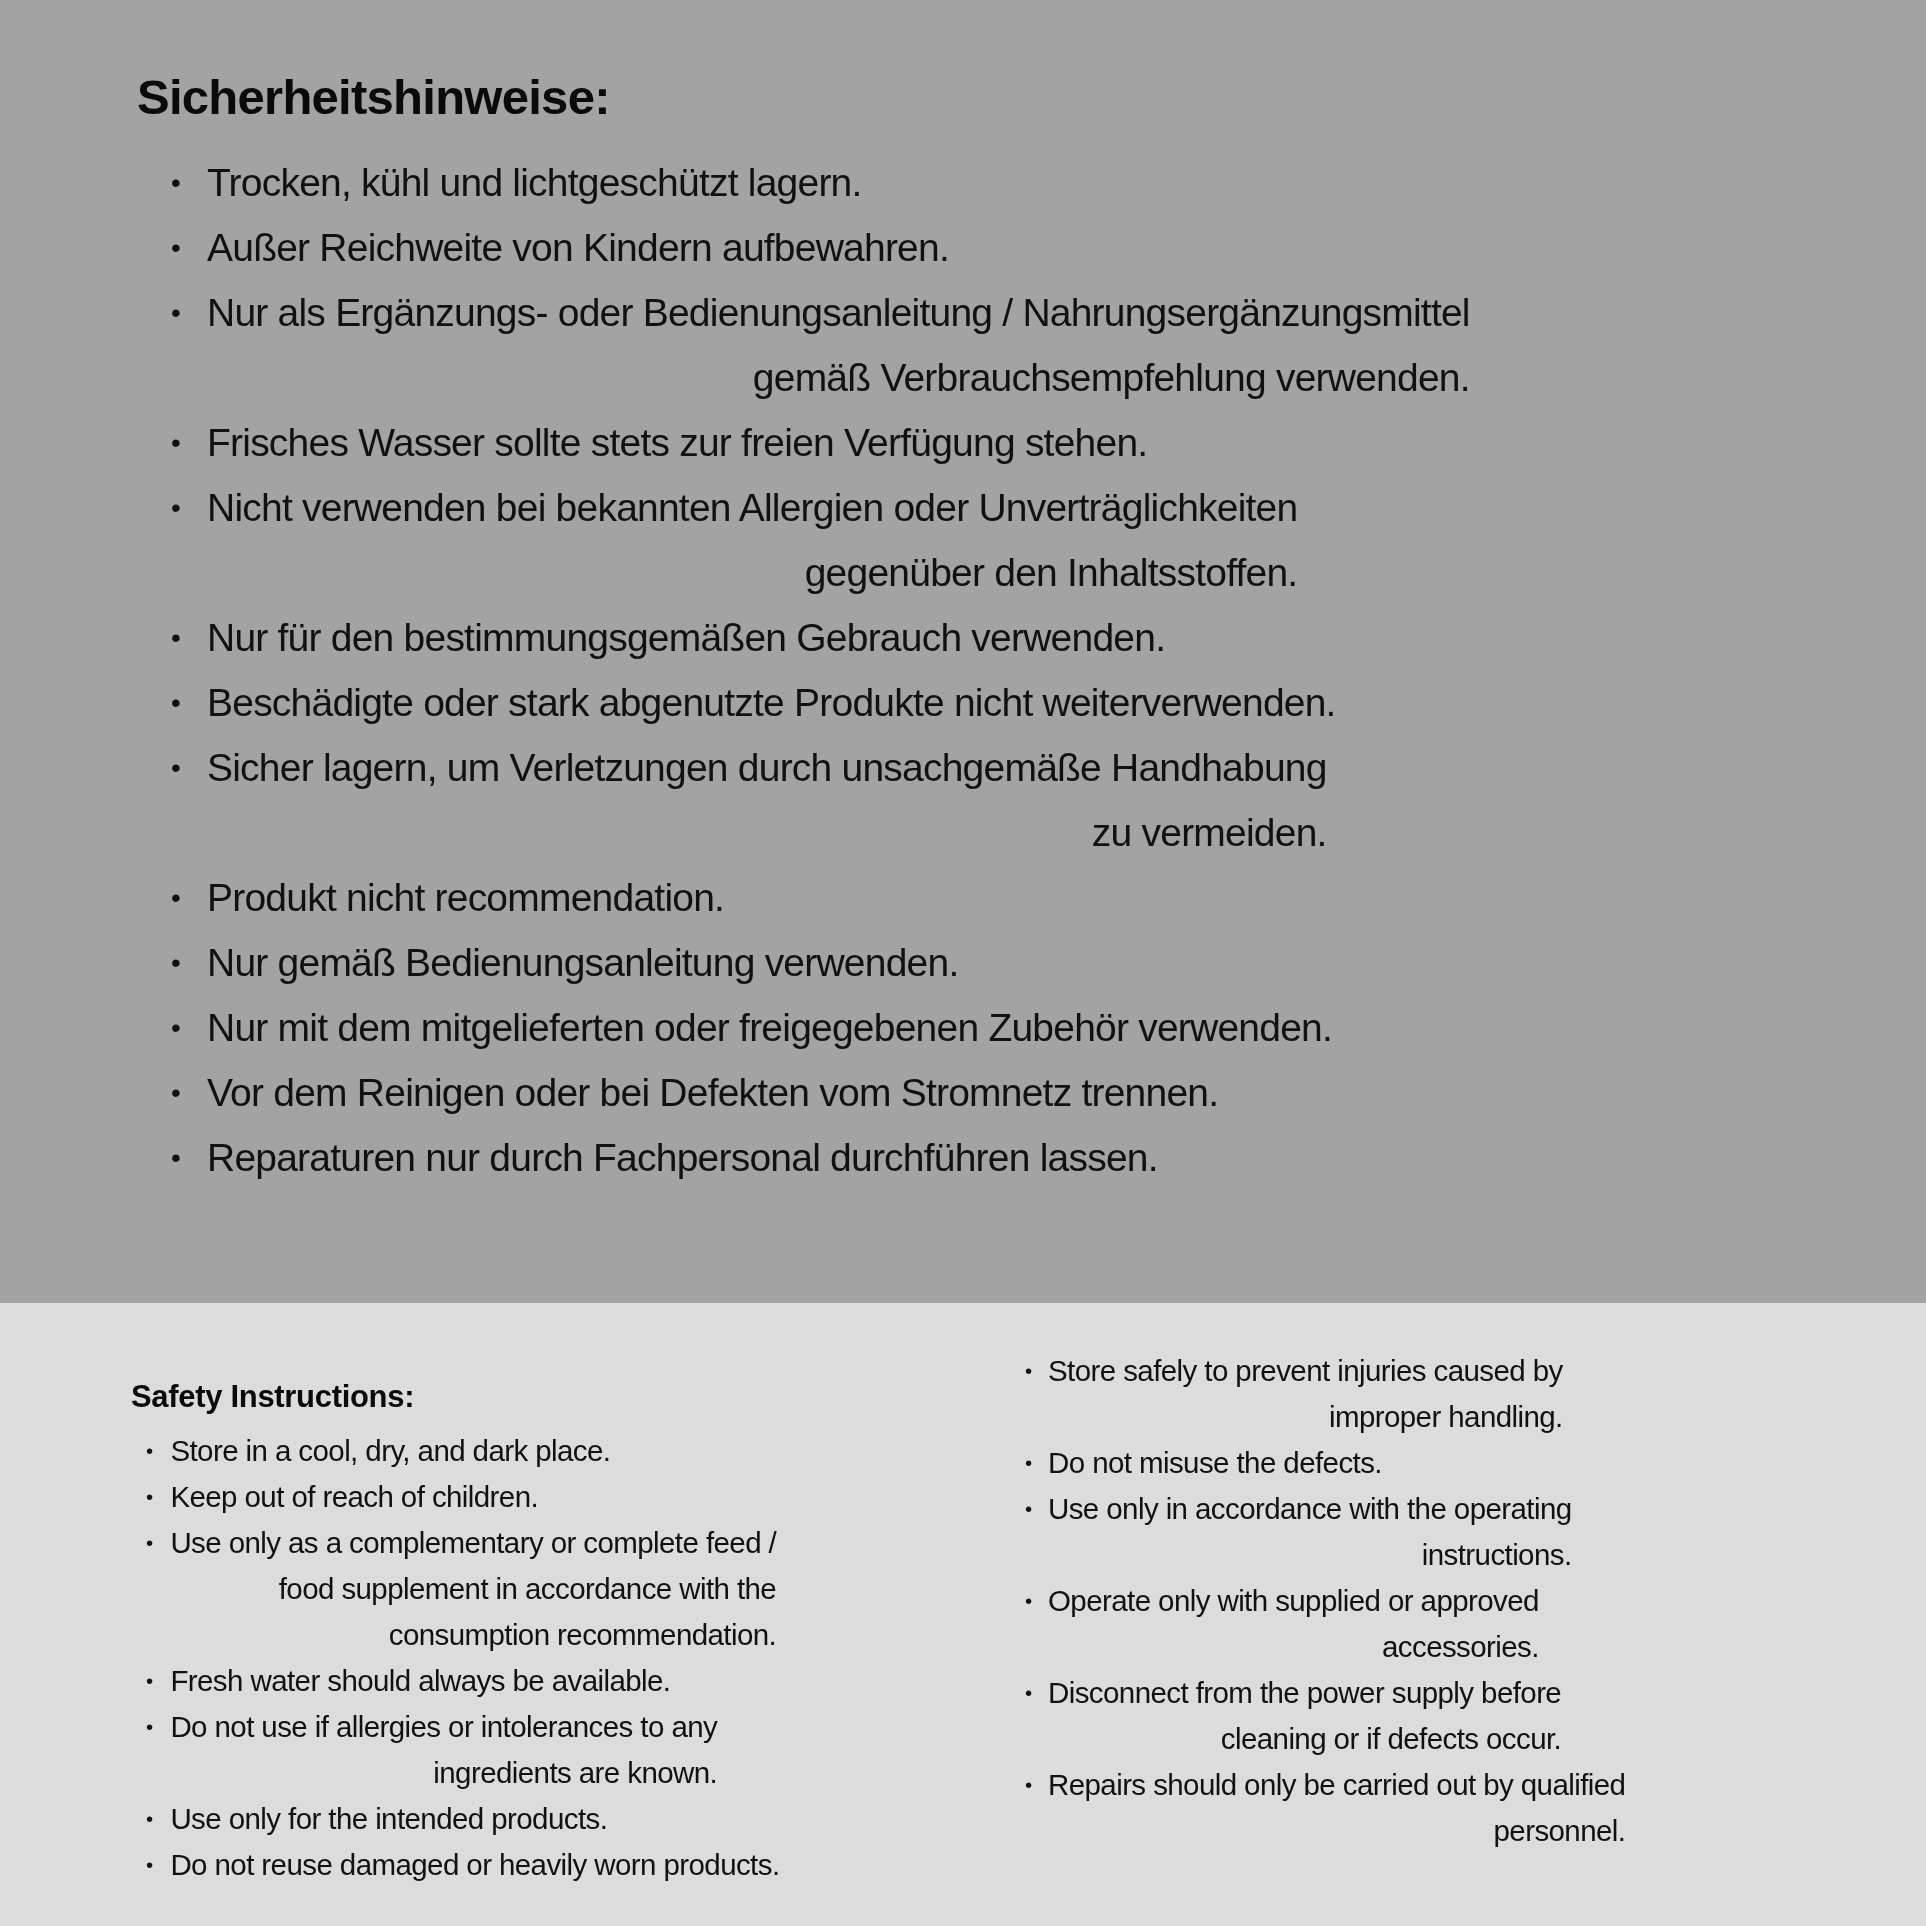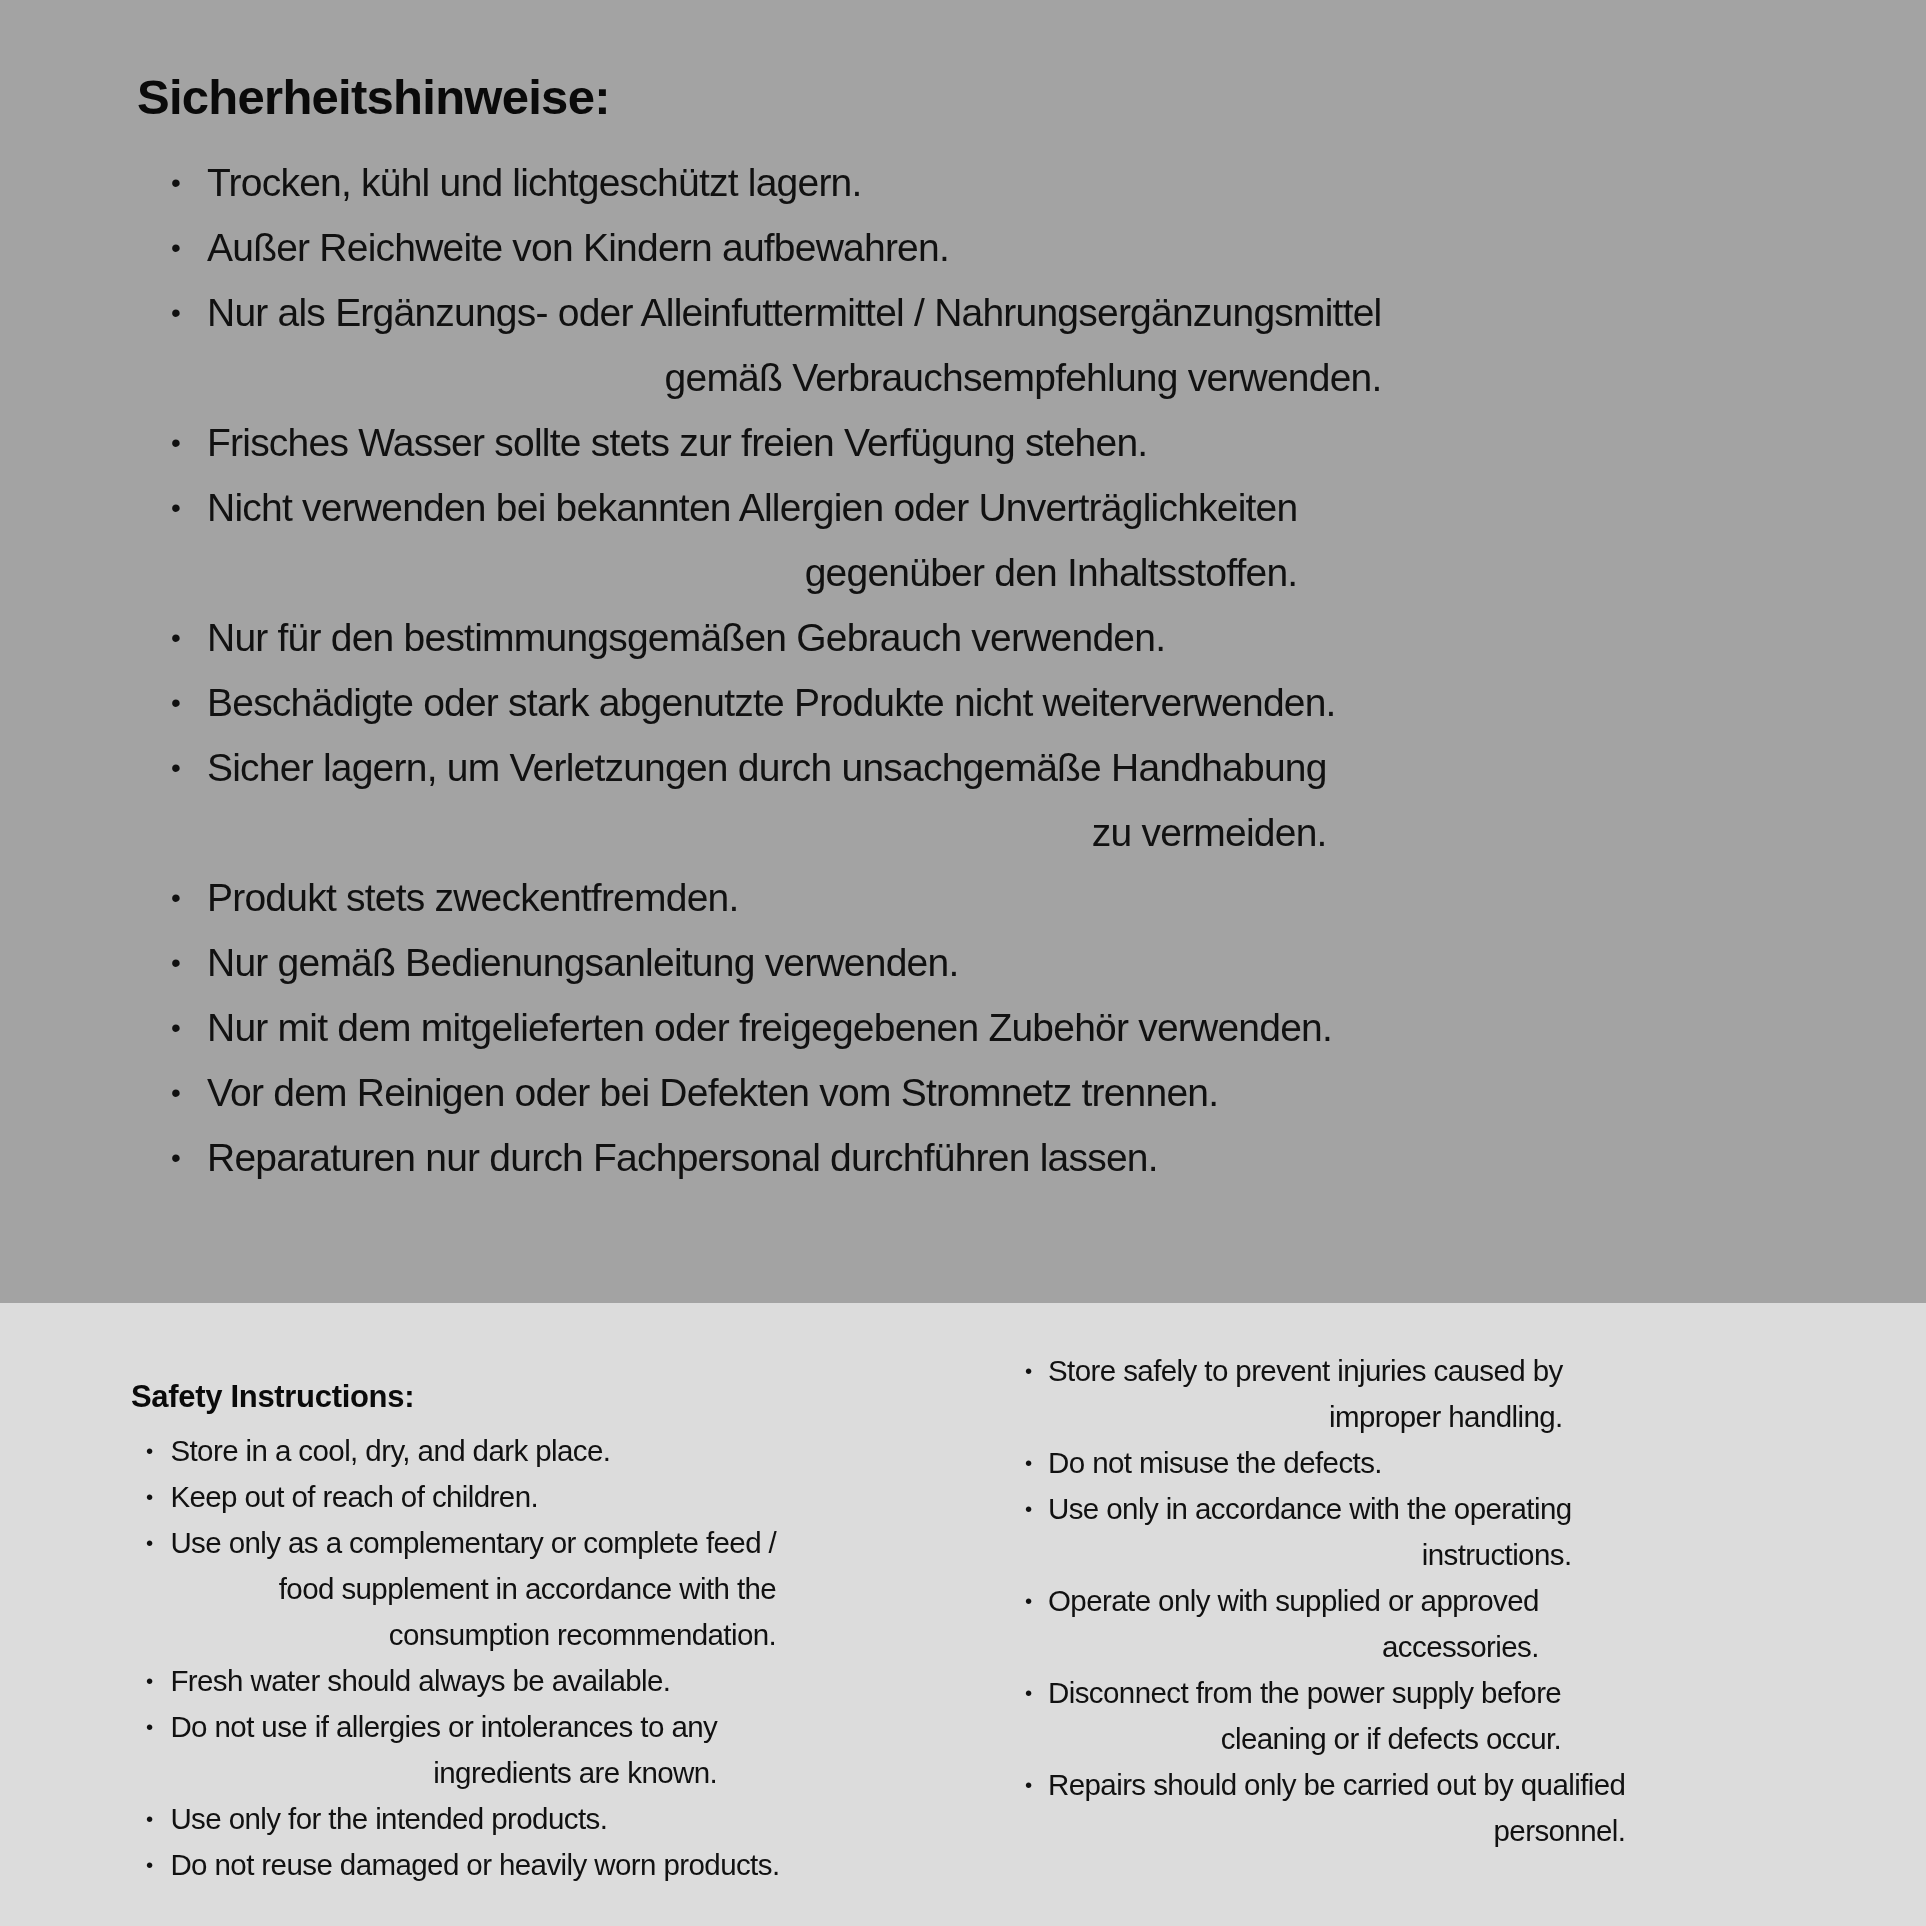--- a/index.html
+++ b/index.html
@@ -56,21 +56,21 @@
         <li>
           <span class="dot">•</span>
           <span class="txt">Trocken, kühl und lichtgeschützt lagern.</span>
         </li>
         <li>
           <span class="dot">•</span>
           <span class="txt">Außer Reichweite von Kindern aufbewahren.</span>
         </li>
         <li>
           <span class="dot">•</span>
-          <span class="txt">Nur als Ergänzungs- oder Alleinfuttermittel / Nahrungsergänzungsmittel
+          <span class="txt">Nur als Ergänzungs- oder Bedienungsanleitung / Nahrungsergänzungsmittel
 gemäß Verbrauchsempfehlung verwenden.</span>
         </li>
         <li>
           <span class="dot">•</span>
           <span class="txt">Frisches Wasser sollte stets zur freien Verfügung stehen.</span>
         </li>
         <li>
           <span class="dot">•</span>
           <span class="txt">Nicht verwenden bei bekannten Allergien oder Unverträglichkeiten
 gegenüber den Inhaltsstoffen.</span>
@@ -83,21 +83,21 @@
           <span class="dot">•</span>
           <span class="txt">Beschädigte oder stark abgenutzte Produkte nicht weiterverwenden.</span>
         </li>
         <li>
           <span class="dot">•</span>
           <span class="txt">Sicher lagern, um Verletzungen durch unsachgemäße Handhabung
 zu vermeiden.</span>
         </li>
         <li>
           <span class="dot">•</span>
-          <span class="txt">Produkt stets zweckentfremden.</span>
+          <span class="txt">Produkt nicht recommendation.</span>
         </li>
         <li>
           <span class="dot">•</span>
           <span class="txt">Nur gemäß Bedienungsanleitung verwenden.</span>
         </li>
         <li>
           <span class="dot">•</span>
           <span class="txt">Nur mit dem mitgelieferten oder freigegebenen Zubehör verwenden.</span>
         </li>
         <li>

